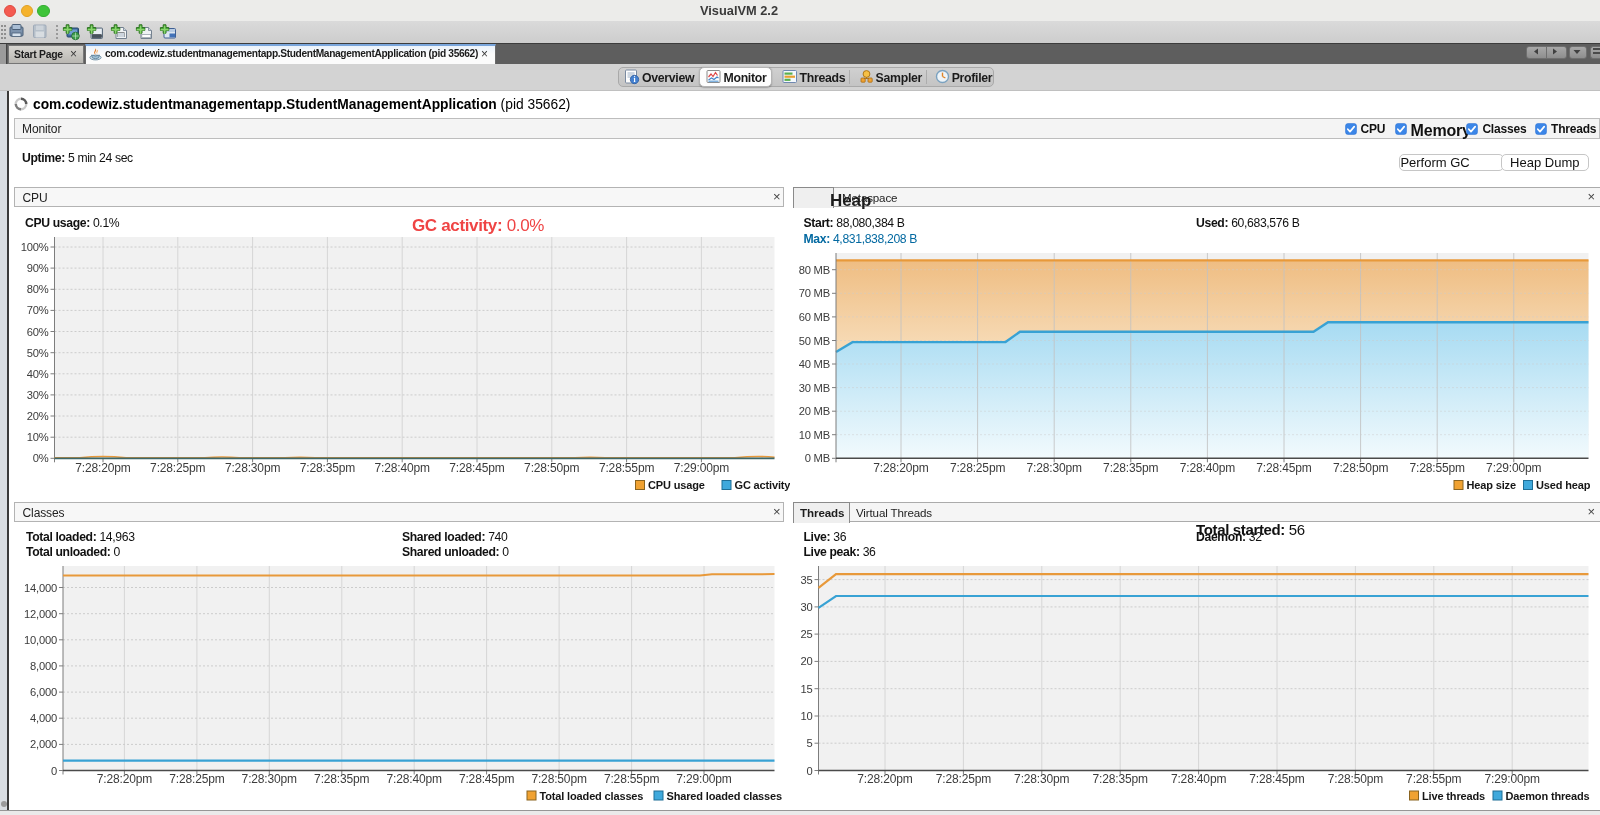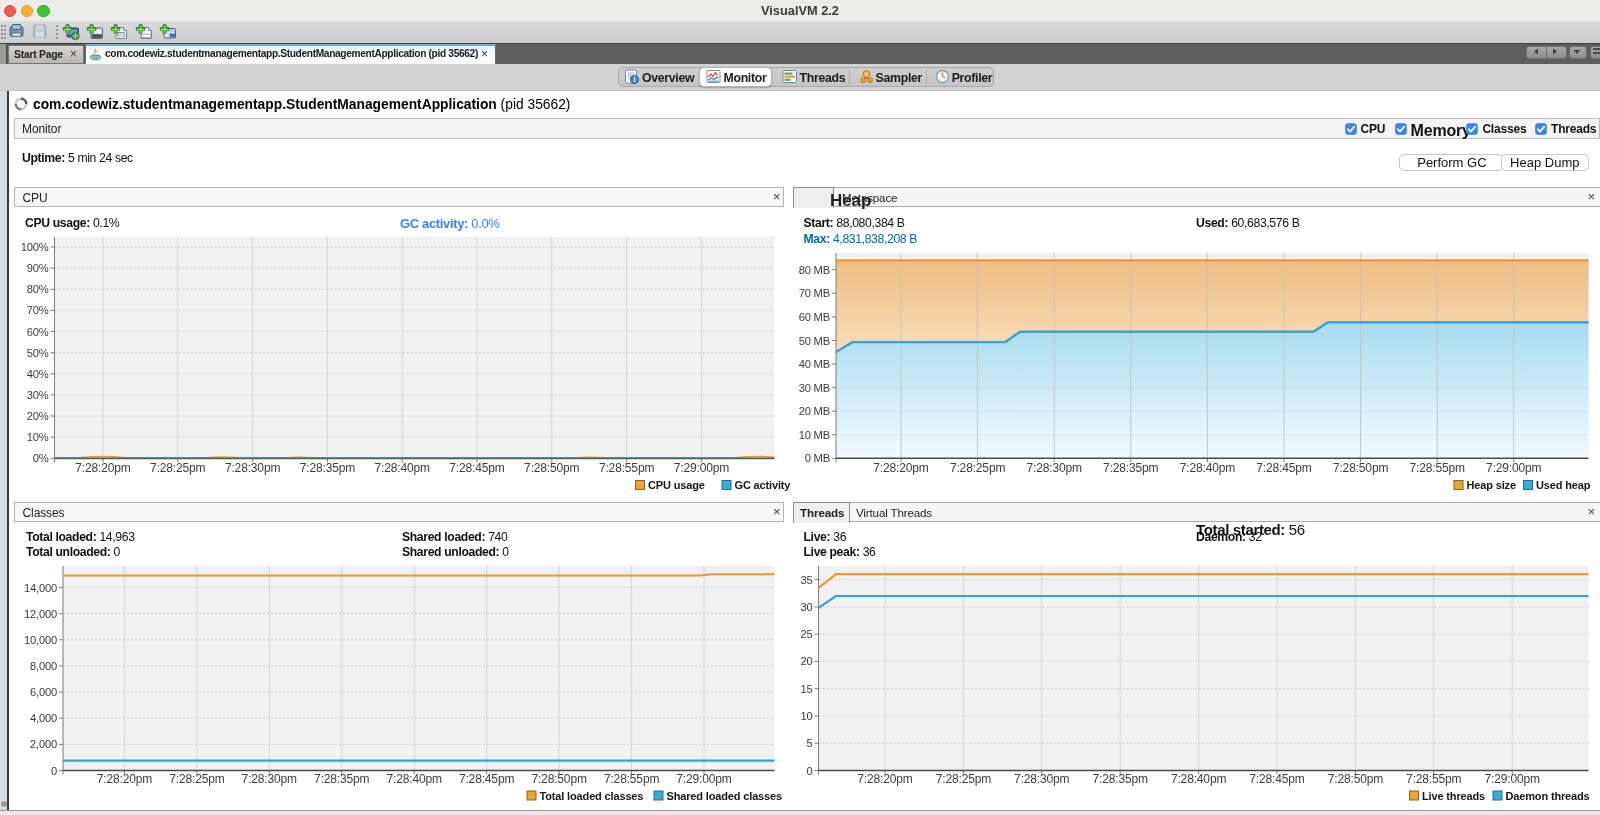--- a/index.html
+++ b/index.html
@@ -4,21 +4,21 @@
 html,body{margin:0;padding:0}
 body{width:1600px;height:815px;position:relative;font-family:"Liberation Sans",sans-serif;background:#fff;overflow:hidden}
 .abs{position:absolute}
 .b{font-weight:bold}
 </style></head>
 <body>
 <div class="abs" style="left:0;top:0;width:1600px;height:20.5px;background:#ececea;border-bottom:1px solid #c9c9c7"></div>
 <div class="abs" style="left:3.5px;top:4.5px;width:10.5px;height:10.5px;border-radius:50%;background:#f45b51;border:0.5px solid #df4a40"></div>
 <div class="abs" style="left:20.5px;top:4.5px;width:10.5px;height:10.5px;border-radius:50%;background:#f5b32d;border:0.5px solid #e0a124"></div>
 <div class="abs" style="left:37px;top:4.5px;width:10.5px;height:10.5px;border-radius:50%;background:#3ec439;border:0.5px solid #35ad32"></div>
-<div class="abs b" style="left:700px;top:3px;width:200px;text-align:center;font-size:12.8px;color:#3a3a3a">VisualVM 2.2</div>
+<div class="abs b" style="left:700px;top:3px;width:200px;text-align:left;font-size:12.8px;color:#3a3a3a">VisualVM 2.2</div>
 <div class="abs" style="left:0;top:21px;width:1600px;height:22px;background:linear-gradient(#dadada,#cdcdcd);border-bottom:1px solid #a2a2a2"></div>
 <div class="abs" style="left:1px;top:25px;width:2px;height:14px;background-image:repeating-linear-gradient(#8f8f8f 0 2px,transparent 2px 4px)"></div>
 <div class="abs" style="left:4px;top:25px;width:2px;height:14px;background-image:repeating-linear-gradient(#8f8f8f 0 2px,transparent 2px 4px)"></div>
 <div class="abs" style="left:56px;top:25px;width:2px;height:14px;background-image:repeating-linear-gradient(#9a9a9a 0 2px,transparent 2px 4px)"></div>
 <svg class="abs" style="left:0;top:21px" width="200" height="22">
 
 <g>
  <rect x="10" y="6" width="13" height="9" rx="1" fill="#7d93ad" stroke="#4a5f77" stroke-width="1"></rect>
  <rect x="12" y="3.5" width="9" height="5" rx="1" fill="#a8bdd4" stroke="#4a5f77" stroke-width="1"></rect>
  <rect x="12" y="12" width="9" height="3.5" fill="#d6e2ee" stroke="#4a5f77" stroke-width="0.8"></rect>
@@ -159,40 +159,40 @@
 <rect x="0.5" y="0.5" width="11" height="11" rx="2.5" fill="#3b86e8" stroke="#2a6fd0" stroke-width="0.5"></rect>
 <path d="M2.8 6.2 l2.2 2.4 l4.2 -5" fill="none" stroke="#fff" stroke-width="1.7" stroke-linecap="round" stroke-linejoin="round"></path>
 </svg>
 <div class="abs" style="left:1482.4px;top:121.5px;font-size:12px;letter-spacing:-0.2px;font-weight:600;color:#111">Classes</div>
 <svg class="abs" style="left:1535px;top:122.5px" width="12" height="12">
 <rect x="0.5" y="0.5" width="11" height="11" rx="2.5" fill="#3b86e8" stroke="#2a6fd0" stroke-width="0.5"></rect>
 <path d="M2.8 6.2 l2.2 2.4 l4.2 -5" fill="none" stroke="#fff" stroke-width="1.7" stroke-linecap="round" stroke-linejoin="round"></path>
 </svg>
 <div class="abs" style="left:1551px;top:121.5px;font-size:12px;letter-spacing:-0.2px;font-weight:600;color:#111">Threads</div>
 <div class="abs" style="left:22px;top:151px;font-size:12.2px;letter-spacing:-0.35px;color:#111"><span class="b">Uptime:</span> 5 min 24 sec</div>
-<div class="abs" style="left:1399.4px;top:154px;width:105px;height:16.5px;background:#fff;border:1px solid #c6c6c6;border-radius:5px;box-sizing:border-box;text-align:center;font-size:13px;color:#111;line-height:15px">Perform GC</div>
+<div class="abs" style="left:1399.4px;top:154px;width:105px;height:16.5px;background:#fff;border:1px solid #c6c6c6;border-radius:5px;box-sizing:border-box;text-align:left;font-size:13px;color:#111;line-height:15px">Perform GC</div>
 <div class="abs" style="left:1500.7px;top:154px;width:88.2px;height:16.5px;background:#fff;border:1px solid #c6c6c6;border-radius:5px;box-sizing:border-box;text-align:center;font-size:13px;color:#111;line-height:15px">Heap Dump</div>
 <div class="abs" style="left:14px;top:187px;width:770px;height:19.5px;background:#f7f7f7;border:1px solid #b3b3b3;box-sizing:border-box"></div>
 <div class="abs" style="left:22.5px;top:190.5px;font-size:12px;letter-spacing:-0.1px;color:#222">CPU</div>
 <div class="abs" style="left:773px;top:189px;font-size:13px;color:#444">×</div>
 <div class="abs" style="left:14px;top:502px;width:770px;height:19.5px;background:#f7f7f7;border:1px solid #b3b3b3;box-sizing:border-box"></div>
 <div class="abs" style="left:22.5px;top:505.5px;font-size:12px;letter-spacing:-0.1px;color:#222">Classes</div>
 <div class="abs" style="left:773px;top:504px;font-size:13px;color:#444">×</div>
 <div class="abs" style="left:792.5px;top:187px;width:807.5px;height:19.5px;background:#f5f5f5;border:1px solid #ababab;border-right:none;box-sizing:border-box"></div>
 <div class="abs" style="left:792.5px;top:187px;width:41px;height:20.5px;background:#efefef;border:1px solid #8a8a8a;border-bottom:none;box-sizing:border-box"></div>
 <div class="abs" style="left:830px;top:190.5px;font-size:17px;letter-spacing:-0.1px;font-weight:600;color:#1d1d1d">Heap</div>
 <div class="abs" style="left:842px;top:190.5px;font-size:11.6px;letter-spacing:-0.15px;color:#1d1d1d">Metaspace</div>
 <div class="abs" style="left:1587.5px;top:189px;font-size:13px;color:#444">×</div>
 <div class="abs" style="left:792.5px;top:502px;width:807.5px;height:19.5px;background:#f5f5f5;border:1px solid #ababab;border-right:none;box-sizing:border-box"></div>
 <div class="abs" style="left:792.5px;top:502px;width:57px;height:20.5px;background:#efefef;border:1px solid #8a8a8a;border-bottom:none;box-sizing:border-box"></div>
 <div class="abs" style="left:800px;top:505.5px;font-size:11.6px;letter-spacing:-0.1px;font-weight:600;color:#1d1d1d">Threads</div>
 <div class="abs" style="left:856px;top:505.5px;font-size:11.6px;letter-spacing:-0.15px;color:#1d1d1d">Virtual Threads</div>
 <div class="abs" style="left:1587.5px;top:504px;font-size:13px;color:#444">×</div>
 <div class="abs" style="left:25px;top:216px;font-size:12.2px;letter-spacing:-0.35px;color:#111;white-space:nowrap"><span class="b">CPU usage:</span> 0.1%</div>
-<div class="abs" style="left:400px;top:216px;font-size:13px;letter-spacing:-0.35px;color:#3b82f6;white-space:nowrap"><span class="b">GC activity:</span> 0.0%</div>
+<div class="abs" style="left:412px;top:216px;font-size:17px;letter-spacing:-0.35px;color:#ef4444;white-space:nowrap"><span class="b">GC activity:</span> 0.0%</div>
 <div class="abs" style="left:803.5px;top:216px;font-size:12.2px;letter-spacing:-0.35px;color:#111;white-space:nowrap"><span class="b">Start:</span> 88,080,384 B</div>
 <div class="abs" style="left:803.5px;top:232px;font-size:12.2px;letter-spacing:-0.35px;color:#0369a1;white-space:nowrap"><span class="b">Max:</span> 4,831,838,208 B</div>
 <div class="abs" style="left:1196px;top:216px;font-size:12.2px;letter-spacing:-0.35px;color:#111;white-space:nowrap"><span class="b">Used:</span> 60,683,576 B</div>
 <div class="abs" style="left:26px;top:529.5px;font-size:12.2px;letter-spacing:-0.35px;color:#111;white-space:nowrap"><span class="b">Total loaded:</span> 14,963</div>
 <div class="abs" style="left:26px;top:545px;font-size:12.2px;letter-spacing:-0.35px;color:#111;white-space:nowrap"><span class="b">Total unloaded:</span> 0</div>
 <div class="abs" style="left:402px;top:529.5px;font-size:12.2px;letter-spacing:-0.35px;color:#111;white-space:nowrap"><span class="b">Shared loaded:</span> 740</div>
 <div class="abs" style="left:402px;top:545px;font-size:12.2px;letter-spacing:-0.35px;color:#111;white-space:nowrap"><span class="b">Shared unloaded:</span> 0</div>
 <div class="abs" style="left:803.5px;top:529.5px;font-size:12.2px;letter-spacing:-0.35px;color:#111;white-space:nowrap"><span class="b">Live:</span> 36</div>
 <div class="abs" style="left:803.5px;top:545px;font-size:12.2px;letter-spacing:-0.35px;color:#111;white-space:nowrap"><span class="b">Live peak:</span> 36</div>
 <div class="abs" style="left:1196px;top:529.5px;font-size:12.2px;letter-spacing:-0.35px;color:#111;white-space:nowrap"><span class="b">Daemon:</span> 32</div>

